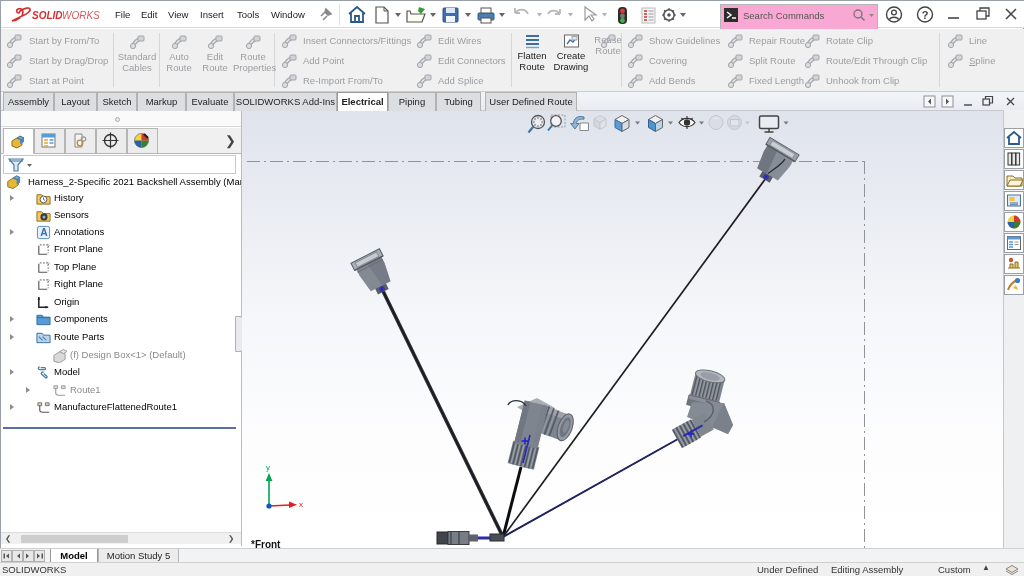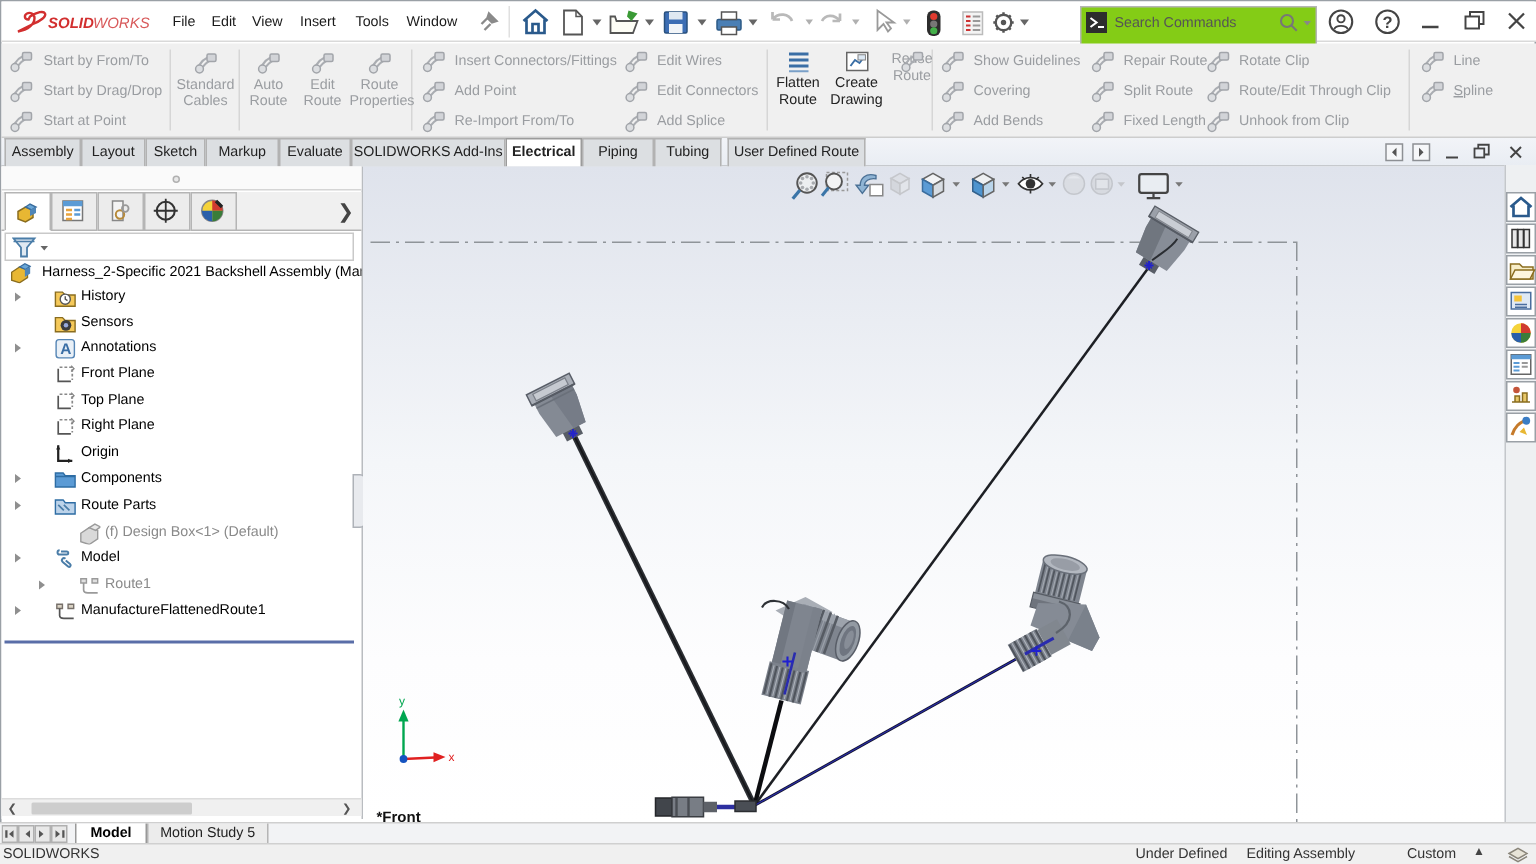--- a/index.html
+++ b/index.html
@@ -105,21 +105,21 @@
     <path d="M301.5 6 h5 M301.5 9 h5 M301.5 12 h5 M301.5 15 h5" stroke="#999" stroke-width="1.2"></path>
 
     <circle cx="322" cy="10" r="5.2" fill="none" stroke="#555" stroke-width="1.6"></circle>
     <circle cx="322" cy="10" r="1.8" fill="#555"></circle>
     <g stroke="#555" stroke-width="1.6">
           <path d="M322 3.2 v2 M322 14.8 v2 M315.2 10 h2 M326.8 10 h2 M317.2 5.2 l1.4 1.4 M325.4 13.4 l1.4 1.4 M326.8 5.2 l-1.4 1.4 M318.6 13.4 l-1.4 1.4"></path>
         </g>
     <path d="M333 8 l6 0 l-3 4 z" fill="#666"></path>
   </svg>
 
-  <div class="abs" style="left:719px;top:3px;width:158px;height:37px;background:#84cc16;border:1px solid #b5b5b5;">
+  <div class="abs" style="left:719px;top:3px;width:158px;height:37px;background:#f9a8d4;border:1px solid #b5b5b5;">
     <div class="abs" style="left:3px;top:3px;width:14px;height:14px;background:#2d2d2d;"></div>
     <svg class="abs" style="left:3px;top:3px" width="14" height="14" viewBox="0 0 14 14">
           <path d="M3 4 l4 3 l-4 3 M8 10 h4" stroke="#fff" stroke-width="1.4" fill="none"></path>
         </svg>
     <span class="abs" style="left:22px;top:5px;font-size:9.5px;color:#555">Search Commands</span>
     <svg class="abs" style="left:131px;top:3px" width="24" height="15" viewBox="0 0 24 15">
           <circle cx="6" cy="6" r="4" fill="none" stroke="#777" stroke-width="1.4"></circle>
           <path d="M9 9 l3.5 3.5" stroke="#777" stroke-width="1.4"></path>
           <path d="M17 6 l5 0 l-2.5 3 z" fill="#888"></path>
         </svg>

